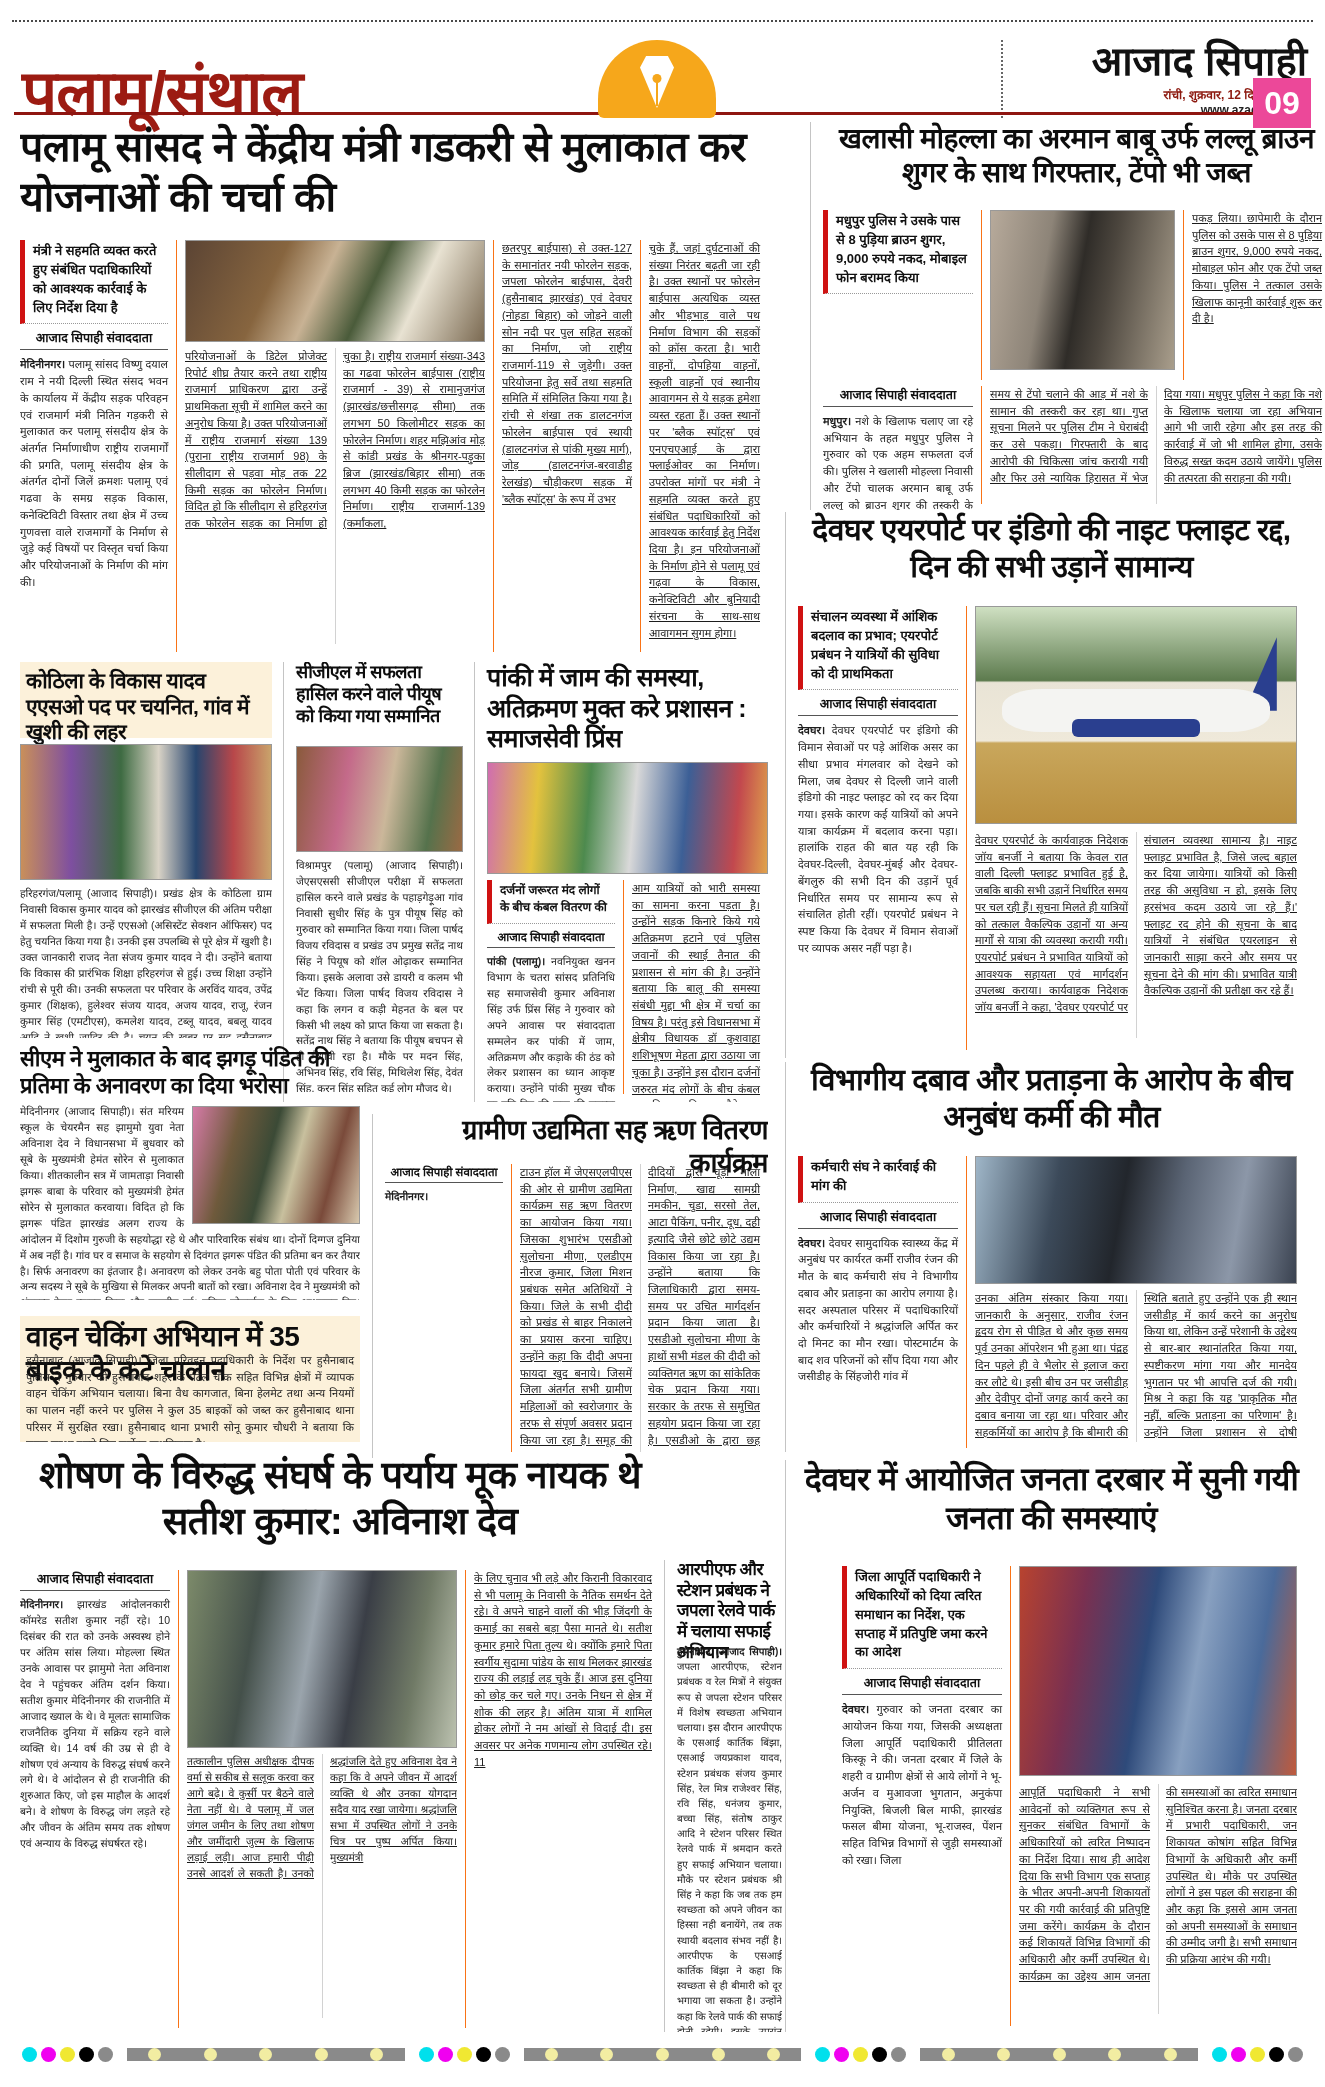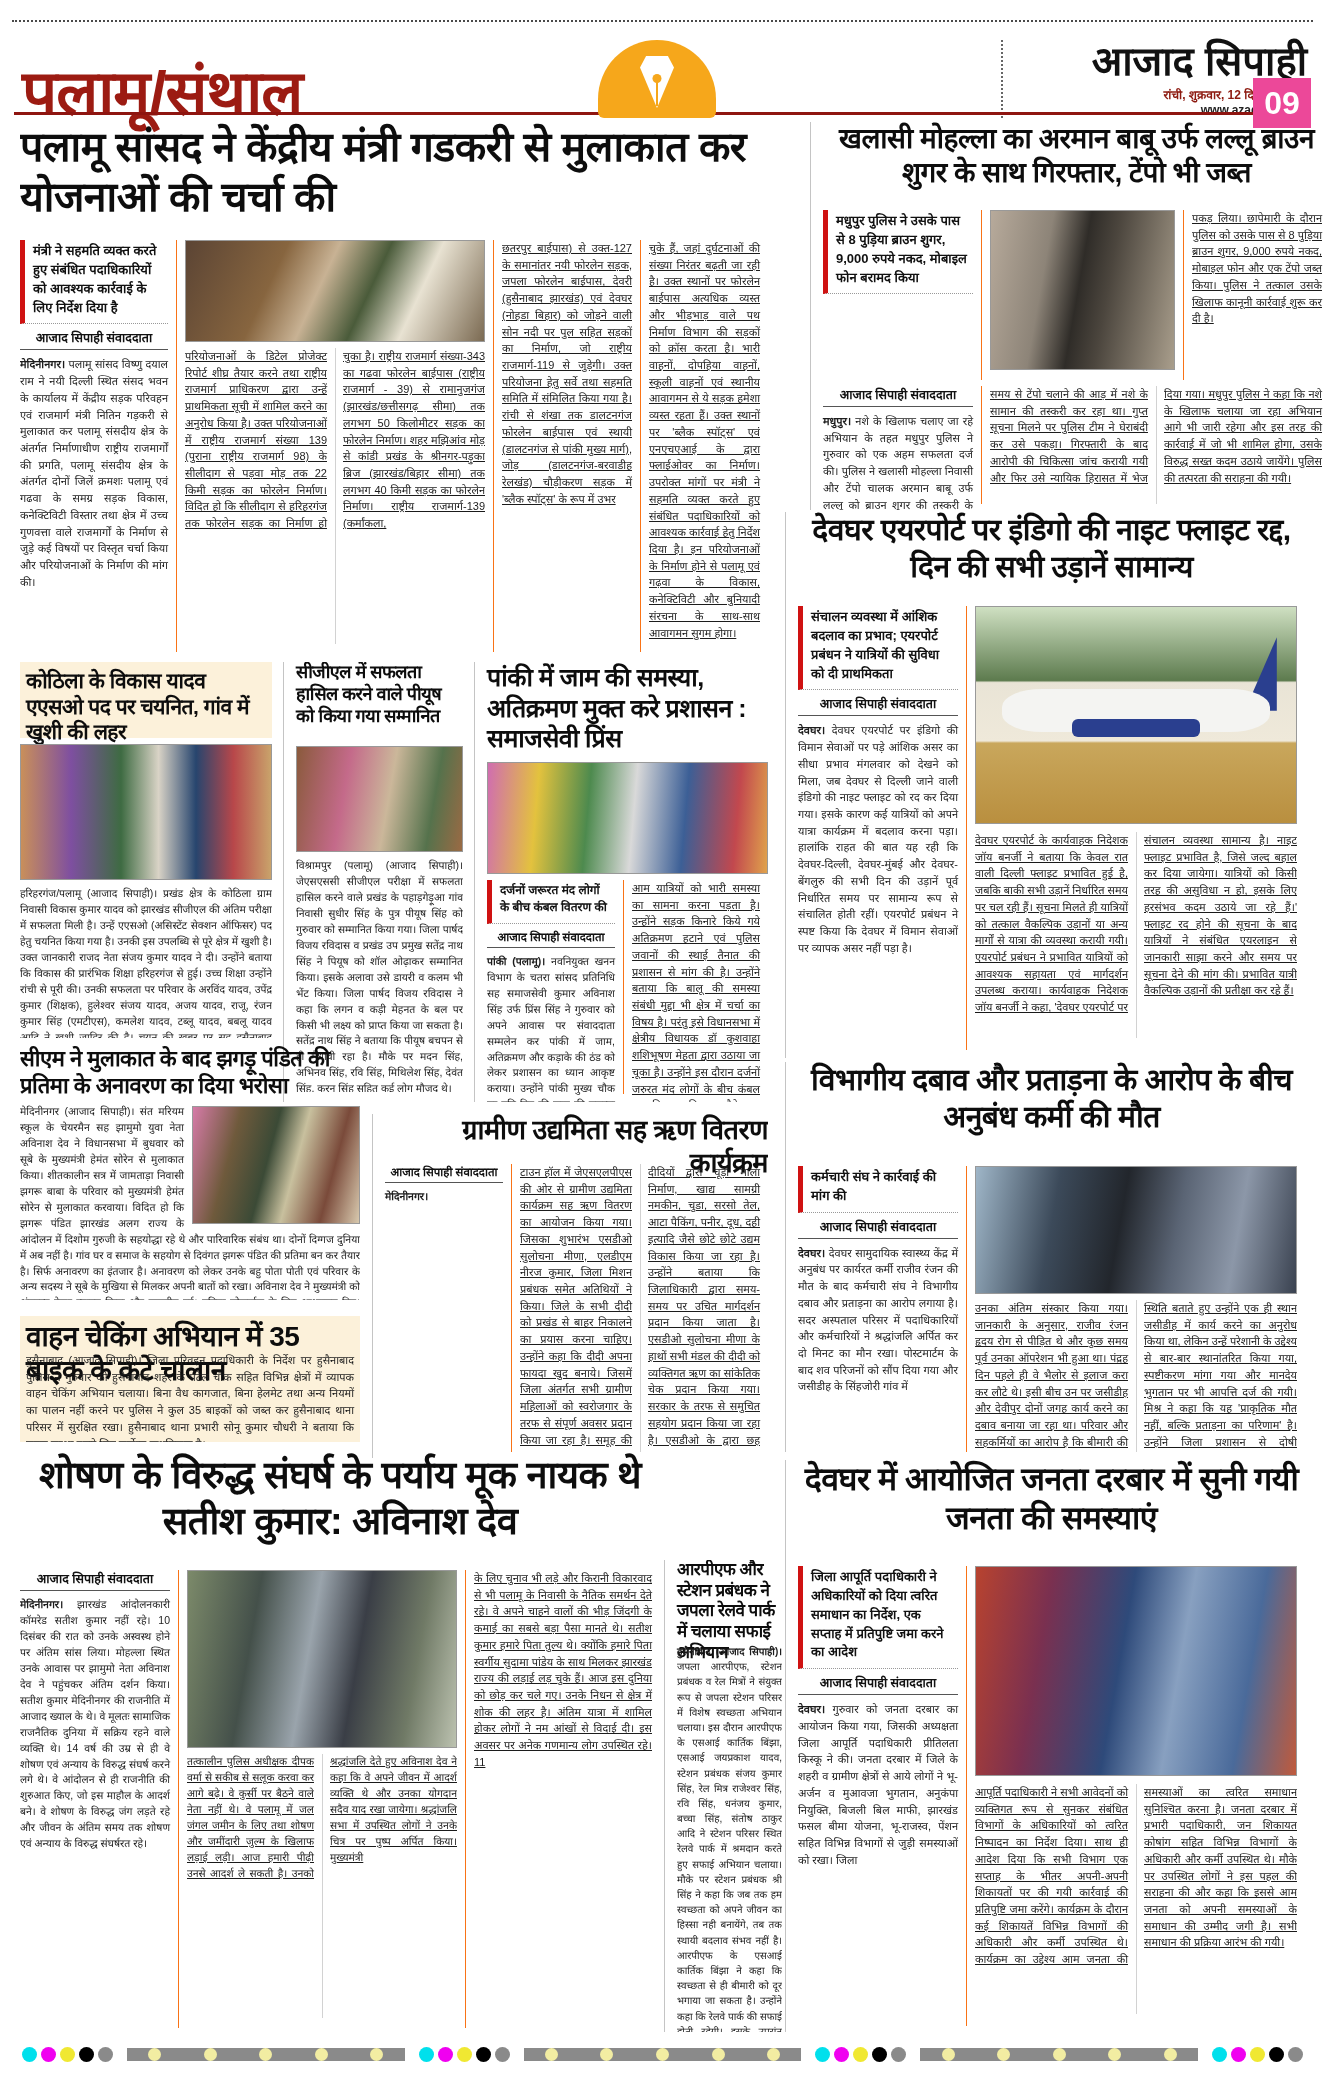--- a/index.html
+++ b/index.html
@@ -182,21 +182,21 @@
       <div style="flex:0 0 118px;">
         <div class="byline" style="font-size:11.5px;">आजाद सिपाही संवाददाता</div>
         <div class="body-txt" style="font-size:10.5px;"><span class="dl">मेदिनीनगर।</span></div>
       </div>
       <div style="flex:1;" class="body-txt c2">टाउन हॉल में जेएसएलपीएस की ओर से ग्रामीण उद्यमिता कार्यक्रम सह ऋण वितरण का आयोजन किया गया। जिसका शुभारंभ एसडीओ सुलोचना मीणा, एलडीएम नीरज कुमार, जिला मिशन प्रबंधक समेत अतिथियों ने किया। जिले के सभी दीदी को प्रखंड से बाहर निकालने का प्रयास करना चाहिए। उन्होंने कहा कि दीदी अपना फायदा खुद बनाये। जिसमें जिला अंतर्गत सभी ग्रामीण महिलाओं को स्वरोजगार के तरफ से संपूर्ण अवसर प्रदान किया जा रहा है। समूह की दीदियों द्वारा चूड़ी माला निर्माण, खाद्य सामग्री नमकीन, चुडा, सरसो तेल, आटा पैकिंग, पनीर, दूध, दही इत्यादि जैसे छोटे छोटे उद्यम विकास किया जा रहा है। उन्होंने बताया कि जिलाधिकारी द्वारा समय-समय पर उचित मार्गदर्शन प्रदान किया जाता है। एसडीओ सुलोचना मीणा के हाथों सभी मंडल की दीदी को व्यक्तिगत ऋण का सांकेतिक चेक प्रदान किया गया। सरकार के तरफ से समुचित सहयोग प्रदान किया जा रहा है। एसडीओ के द्वारा छह दीदी दुर्गावती देवी, सुलेखा कुमारी, मंजू देवी, सुप्रिया देवी, रानी बेगम, रीना देवी को चेक दिया गया। इस कार्यक्रम में एलडीएम आलोक श्रीवास्तव, झारखंड ग्रामीण बैंक के रीजनल मैनेजर अरविंद कुमार, क्रेडिट मैनेजर प्रवीण कुमार, आरसेटी निदेशक ब्रजानंद, जिला प्रबंधक पदाधिकारी नीरज कुमार, पंकज सिंह, राम ध्यान, बीपीओ राजीव भारद्वाज, सुनील कुमार, मंदिप कुमार सहित जिले के उद्यमी दीदियों ने भाग लिया।</div>
     </div>
   </div>
 
   <div class="art bl" style="left:785px;top:1062px;width:520px;height:390px;">
     <div class="hl center" style="font-size:30px;height:86px;">विभागीय दबाव और प्रताड़ना के आरोप के बीच अनुबंध कर्मी की मौत</div>
-    <div class="cols" style="height:292px;margin-top:18px;">
+    <div class="cols" style="height:292px;margin-top:8px;">
       <div style="flex:0 0 160px;">
         <div class="sublead">कर्मचारी संघ ने कार्रवाई की मांग की</div>
         <div class="byline">आजाद सिपाही संवाददाता</div>
         <div class="body-txt"><span class="dl">देवघर।</span>
           <span>देवघर सामुदायिक स्वास्थ्य केंद्र में अनुबंध पर कार्यरत कर्मी राजीव रंजन की मौत के बाद कर्मचारी संघ ने विभागीय दबाव और प्रताड़ना का आरोप लगाया है। सदर अस्पताल परिसर में पदाधिकारियों और कर्मचारियों ने श्रद्धांजलि अर्पित कर दो मिनट का मौन रखा। पोस्टमार्टम के बाद शव परिजनों को सौंप दिया गया और जसीडीह के सिंहजोरी गांव में</span></div>
       </div>
       <div style="flex:1;">
         <div class="photo ph-funeral" style="height:128px;margin-bottom:6px;"></div>
         <div class="body-txt c2" style="height:152px;overflow:hidden;">उनका अंतिम संस्कार किया गया। जानकारी के अनुसार, राजीव रंजन हृदय रोग से पीड़ित थे और कुछ समय पूर्व उनका ऑपरेशन भी हुआ था। पंद्रह दिन पहले ही वे भैलोर से इलाज करा कर लौटे थे। इसी बीच उन पर जसीडीह और देवीपुर दोनों जगह कार्य करने का दबाव बनाया जा रहा था। परिवार और सहकर्मियों का आरोप है कि बीमारी की स्थिति बताते हुए उन्होंने एक ही स्थान जसीडीह में कार्य करने का अनुरोध किया था, लेकिन उन्हें परेशानी के उद्देश्य से बार-बार स्थानांतरित किया गया, स्पष्टीकरण मांगा गया और मानदेय भुगतान पर भी आपत्ति दर्ज की गयी। मिश्र ने कहा कि यह 'प्राकृतिक मौत नहीं, बल्कि प्रताड़ना का परिणाम' है। उन्होंने जिला प्रशासन से दोषी अधिकारियों पर सख्त कार्रवाई, मृतक कर्मी की पत्नी को एमटीएस पद पर नियुक्ति और उचित मुआवजा देने की मांग की है। उन्होंने चेतावनी दी कि मांगों पर कार्रवाई नहीं होने पर कर्मचारी संघ आंदोलन के लिए बाध्य होगा।</div>
       </div>
@@ -225,21 +225,21 @@
   </div>
 
   <div class="art bl" style="left:664px;top:1560px;width:118px;height:472px;">
     <div class="hl" style="font-size:17px;height:84px;">आरपीएफ और स्टेशन प्रबंधक ने जपला रेलवे पार्क में चलाया सफाई अभियान</div>
     <div class="body-txt" style="font-size:10px;"><span class="dl">हुसैनाबाद (आजाद सिपाही)।</span>
       <span>जपला आरपीएफ, स्टेशन प्रबंधक व रेल मित्रों ने संयुक्त रूप से जपला स्टेशन परिसर में विशेष स्वच्छता अभियान चलाया। इस दौरान आरपीएफ के एसआई कार्तिक बिंझा, एसआई जयप्रकाश यादव, स्टेशन प्रबंधक संजय कुमार सिंह, रेल मित्र राजेश्वर सिंह, रवि सिंह, धनंजय कुमार, बच्चा सिंह, संतोष ठाकुर आदि ने स्टेशन परिसर स्थित रेलवे पार्क में श्रमदान करते हुए सफाई अभियान चलाया। मौके पर स्टेशन प्रबंधक श्री सिंह ने कहा कि जब तक हम स्वच्छता को अपने जीवन का हिस्सा नही बनायेंगे, तब तक स्थायी बदलाव संभव नहीं है। आरपीएफ के एसआई कार्तिक बिंझा ने कहा कि स्वच्छता से ही बीमारी को दूर भगाया जा सकता है। उन्होंने कहा कि रेलवे पार्क की सफाई होती रहेगी। इसके उपरांत सभी ने स्वच्छता की शपथ ली।</span></div>
   </div>
 
   <div class="art bl" style="left:785px;top:1460px;width:520px;height:572px;">
     <div class="hl center" style="font-size:32px;height:96px;">देवघर में आयोजित जनता दरबार में सुनी गयी जनता की समस्याएं</div>
-    <div class="cols" style="height:460px;margin-top:10px;">
+    <div class="cols" style="height:460px;margin-top:10px;margin-left:44px;">
       <div style="flex:0 0 160px;">
         <div class="sublead">जिला आपूर्ति पदाधिकारी ने अधिकारियों को दिया त्वरित समाधान का निर्देश, एक सप्ताह में प्रतिपुष्टि जमा करने का आदेश</div>
         <div class="byline">आजाद सिपाही संवाददाता</div>
         <div class="body-txt"><span class="dl">देवघर।</span>
           <span>गुरुवार को जनता दरबार का आयोजन किया गया, जिसकी अध्यक्षता जिला आपूर्ति पदाधिकारी प्रीतिलता किस्कू ने की। जनता दरबार में जिले के शहरी व ग्रामीण क्षेत्रों से आये लोगों ने भू-अर्जन व मुआवजा भुगतान, अनुकंपा नियुक्ति, बिजली बिल माफी, झारखंड फसल बीमा योजना, भू-राजस्व, पेंशन सहित विभिन्न विभागों से जुड़ी समस्याओं को रखा। जिला</span></div>
       </div>
       <div style="flex:1;">
         <div class="photo ph-darbar" style="height:210px;margin-bottom:8px;"></div>
         <div class="body-txt c2" style="height:230px;overflow:hidden;">आपूर्ति पदाधिकारी ने सभी आवेदनों को व्यक्तिगत रूप से सुनकर संबंधित विभागों के अधिकारियों को त्वरित निष्पादन का निर्देश दिया। साथ ही आदेश दिया कि सभी विभाग एक सप्ताह के भीतर अपनी-अपनी शिकायतों पर की गयी कार्रवाई की प्रतिपुष्टि जमा करेंगे। कार्यक्रम के दौरान कई शिकायतें विभिन्न विभागों की अधिकारी और कर्मी उपस्थित थे। कार्यक्रम का उद्देश्य आम जनता की समस्याओं का त्वरित समाधान सुनिश्चित करना है। जनता दरबार में प्रभारी पदाधिकारी, जन शिकायत कोषांग सहित विभिन्न विभागों के अधिकारी और कर्मी उपस्थित थे। मौके पर उपस्थित लोगों ने इस पहल की सराहना की और कहा कि इससे आम जनता को अपनी समस्याओं के समाधान की उम्मीद जगी है। सभी समाधान की प्रक्रिया आरंभ की गयी।</div>
       </div>

